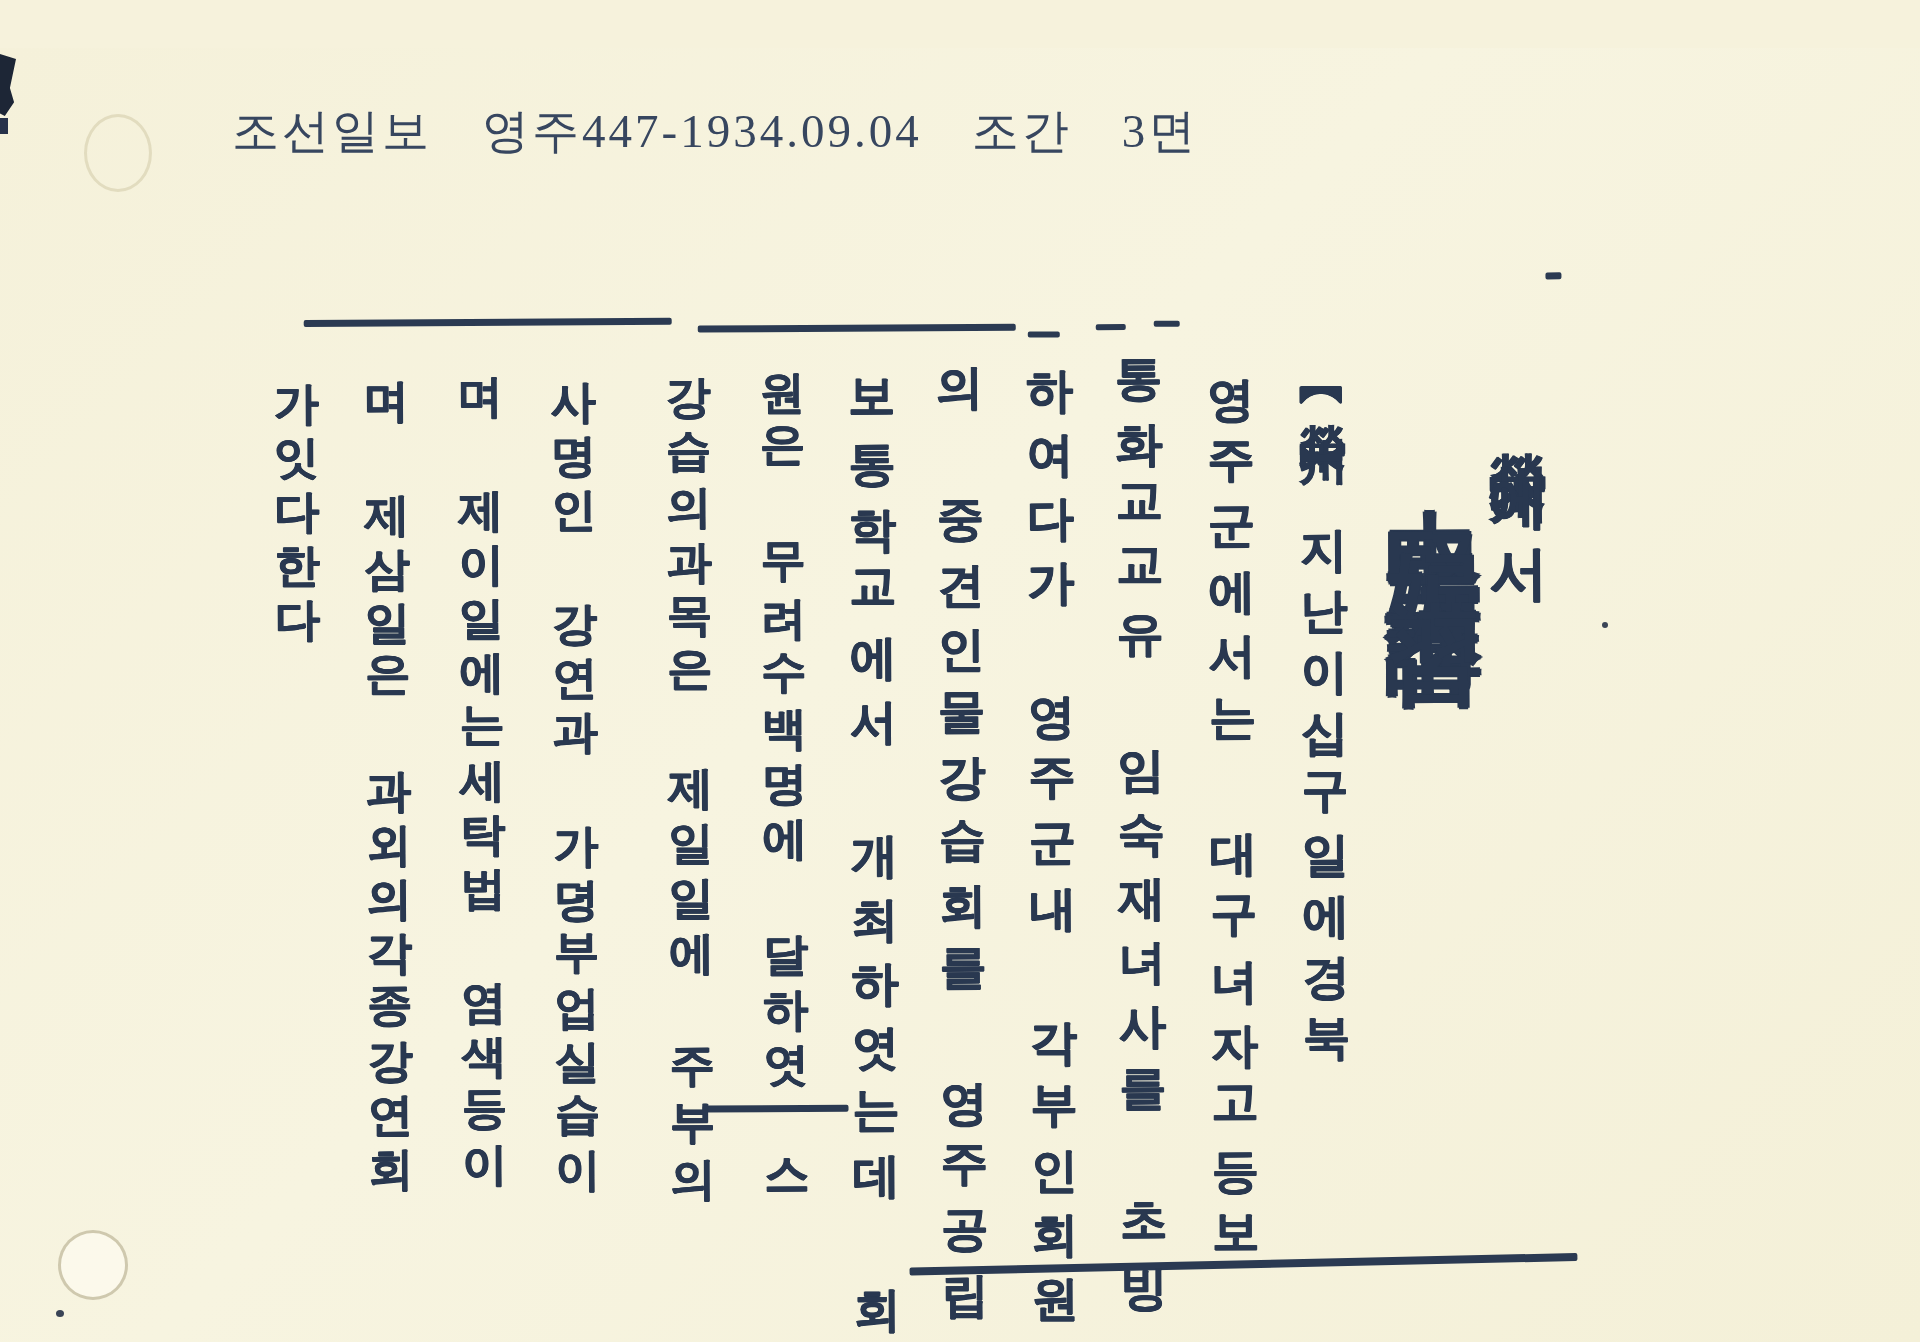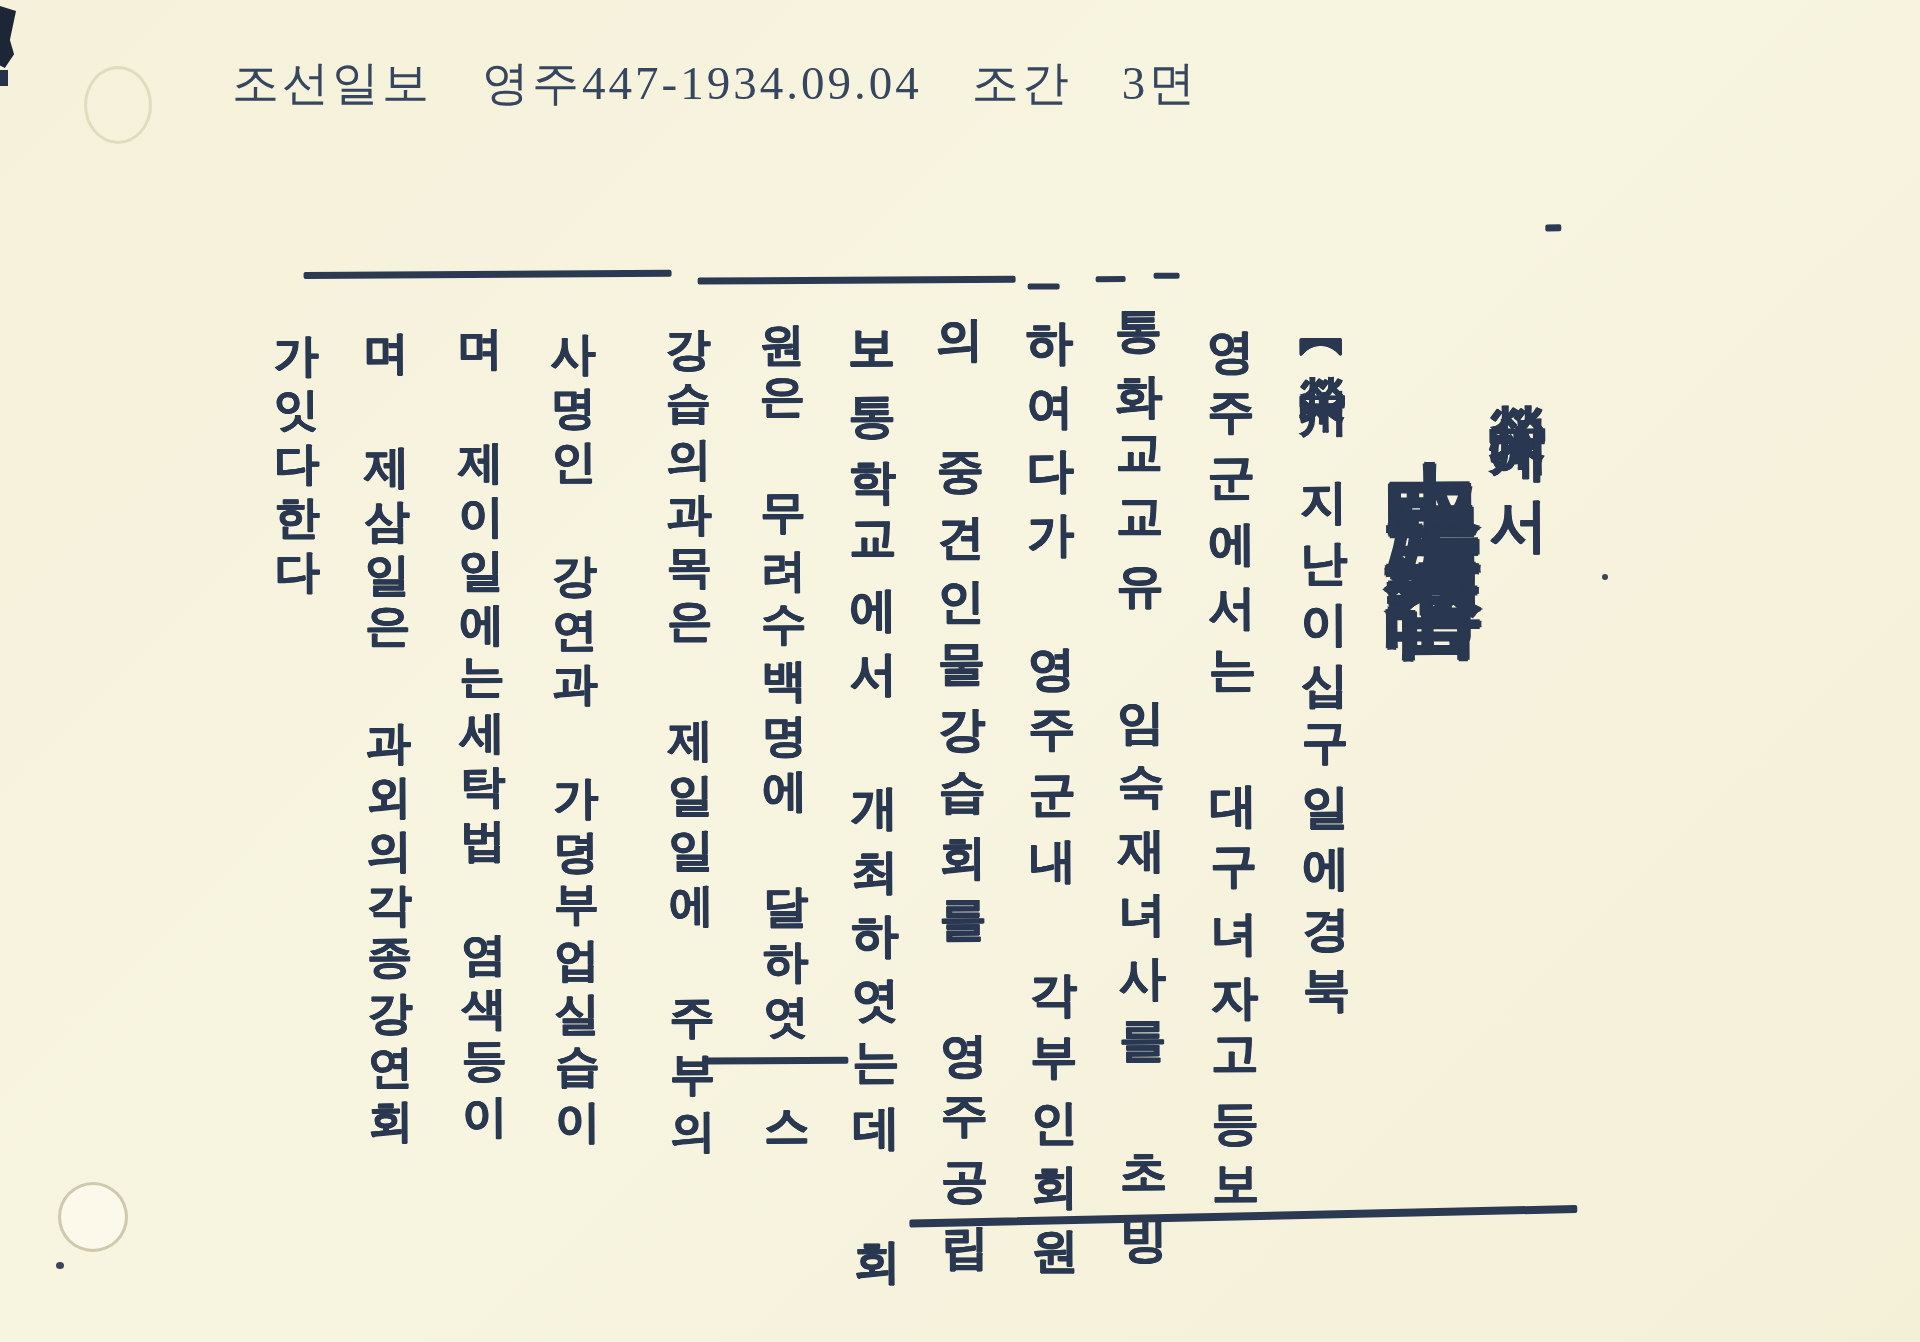--- a/index.html
+++ b/index.html
@@ -2,21 +2,21 @@
 <html><head>
 <meta charset="utf-8">
 <style>
   html,body{margin:0;padding:0;}
   body{
     width:1920px;height:1342px;overflow:hidden;
     background:#f6f2dc;
     font-family:"Liberation Serif", serif;
     position:relative;
   }
-  .scan-page{position:absolute;inset:0;background:linear-gradient(135deg,#f5f1da 0%,#f7f4e0 45%,#f4f0d8 100%);}
+  .scan-page{position:absolute;inset:0;background:linear-gradient(135deg,#f5f1da 0%,#f7f4e0 45%,#f4f0d8 100%);margin-top:48px;}
 
   
   .header-label{
     position:absolute;left:232px;top:52px;
     font-size:47px;letter-spacing:3px;
     color:#37465f;
     font-family:"Liberation Serif", serif;
     white-space:pre;
   }
 

